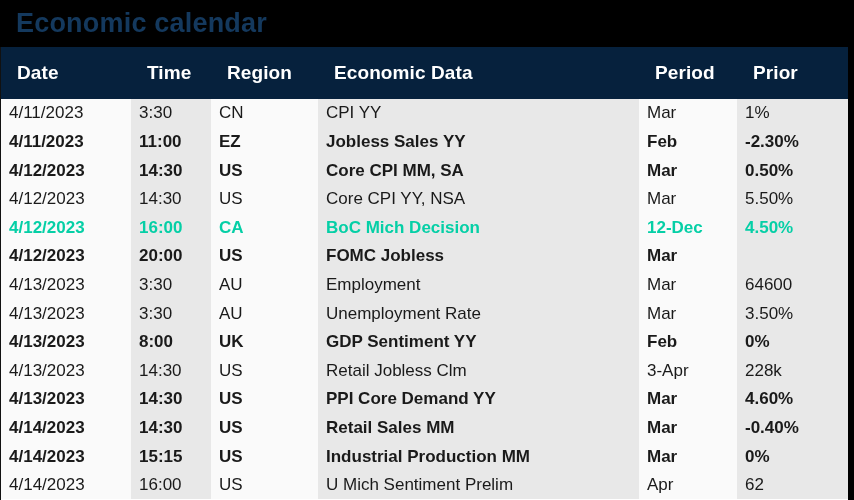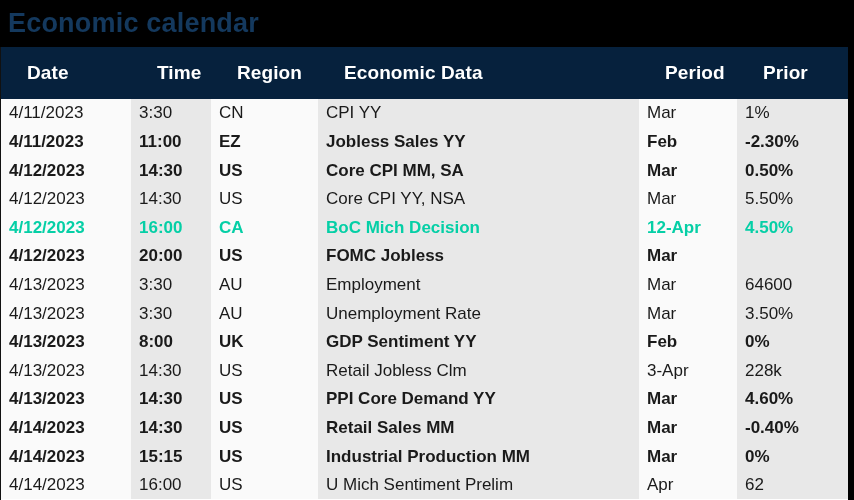--- a/index.html
+++ b/index.html
@@ -28,21 +28,21 @@
     height: 47px;
     background: #000000;
     display: flex;
     align-items: center;
   }
   .title-text {
     font-size: 27px;
     font-weight: 700;
     color: #14395e;
     letter-spacing: 0.2px;
-    padding-left: 8px;
+    padding-left: 16px;
     line-height: 1;
     white-space: nowrap;
   }
 
   
   .table-wrap {
     position: absolute;
     left: 0; top: 47px;
     width: 851px;
     height: 453px;
@@ -59,21 +59,21 @@
   }
 
   
   thead tr { height: 52px; }
   thead th {
     background: #06213d;
     color: #ffffff;
     font-size: 19px;
     font-weight: 700;
     text-align: left;
-    padding: 0 0 0 26px;
+    padding: 0 0 0 16px;
     vertical-align: middle;
     white-space: nowrap;
     letter-spacing: 0.1px;
   }
 
   
   tbody tr { height: 28.6px; }
   tbody td {
     font-size: 17px;
     color: #1a1a1a;
@@ -165,21 +165,21 @@
             <td>US</td>
             <td class="shade">Core CPI YY, NSA</td>
             <td>Mar</td>
             <td class="shade">5.50%</td>
           </tr>
           <tr class="bold highlight">
             <td>4/12/2023</td>
             <td class="shade">16:00</td>
             <td>CA</td>
             <td class="shade">BoC Mich Decision</td>
-            <td>12-Apr</td>
+            <td>12-Dec</td>
             <td class="shade">4.50%</td>
           </tr>
           <tr class="bold">
             <td>4/12/2023</td>
             <td class="shade">20:00</td>
             <td>US</td>
             <td class="shade">FOMC Jobless</td>
             <td>Mar</td>
             <td class="shade"></td>
           </tr>

